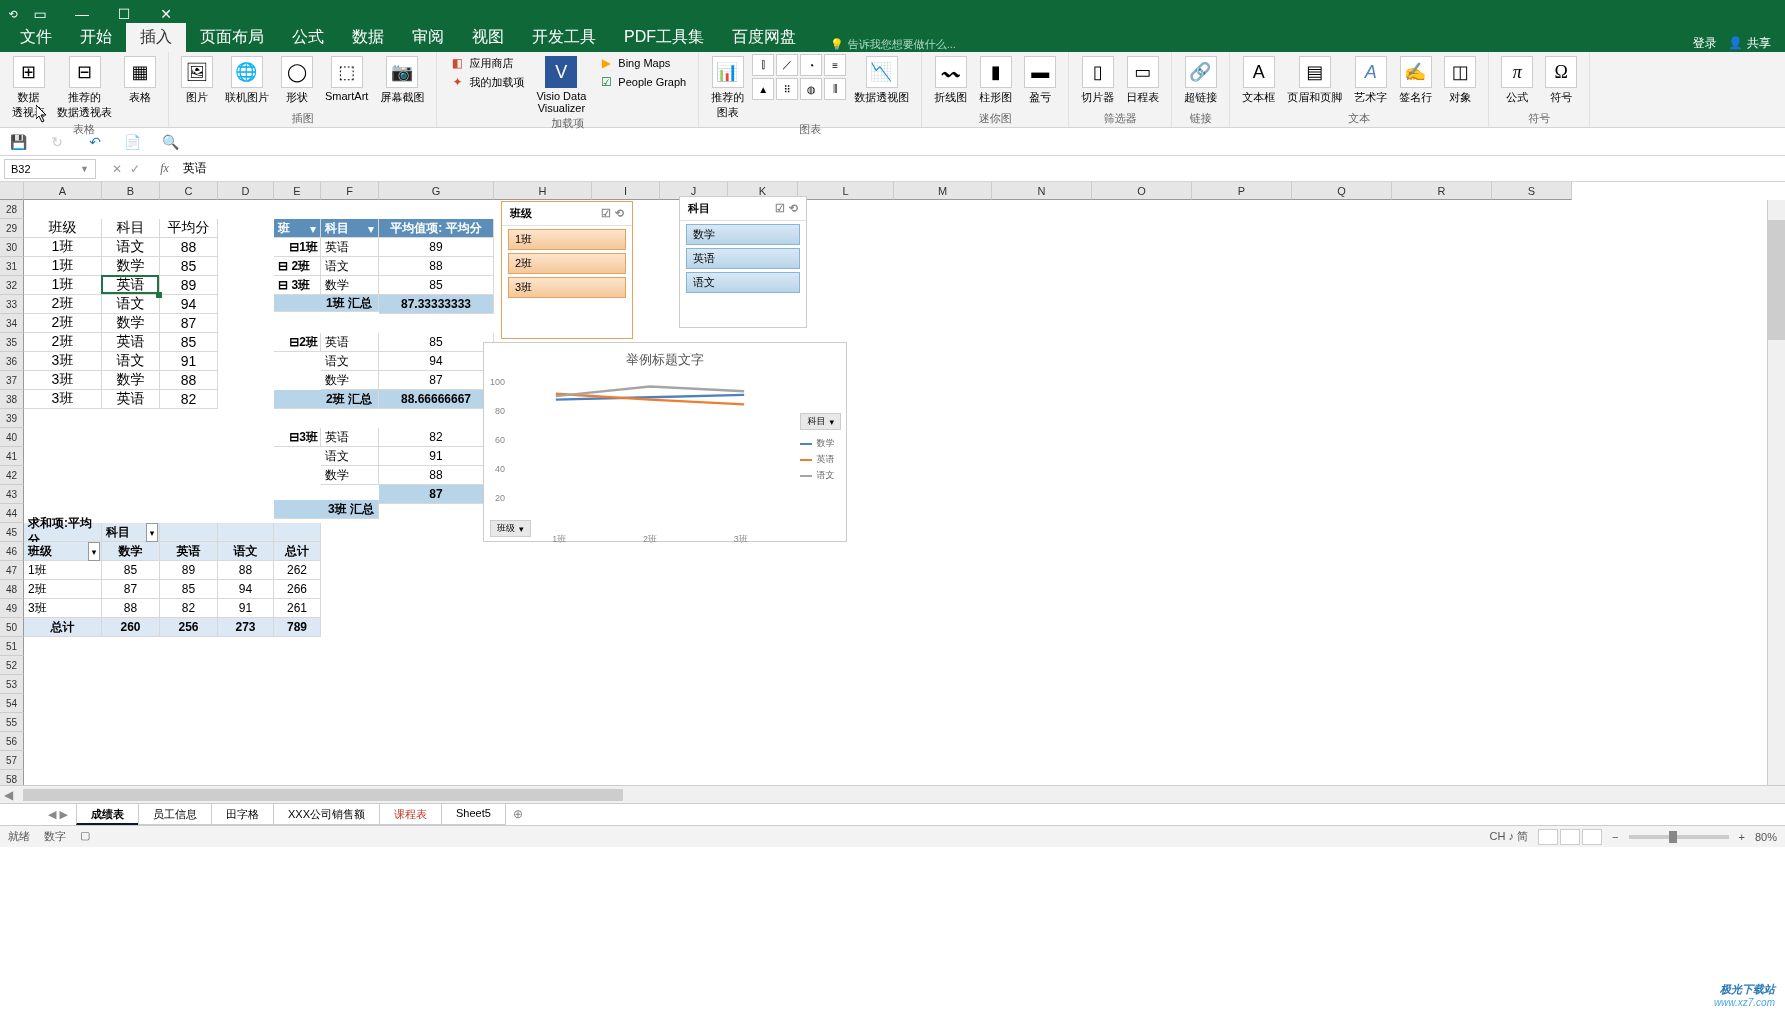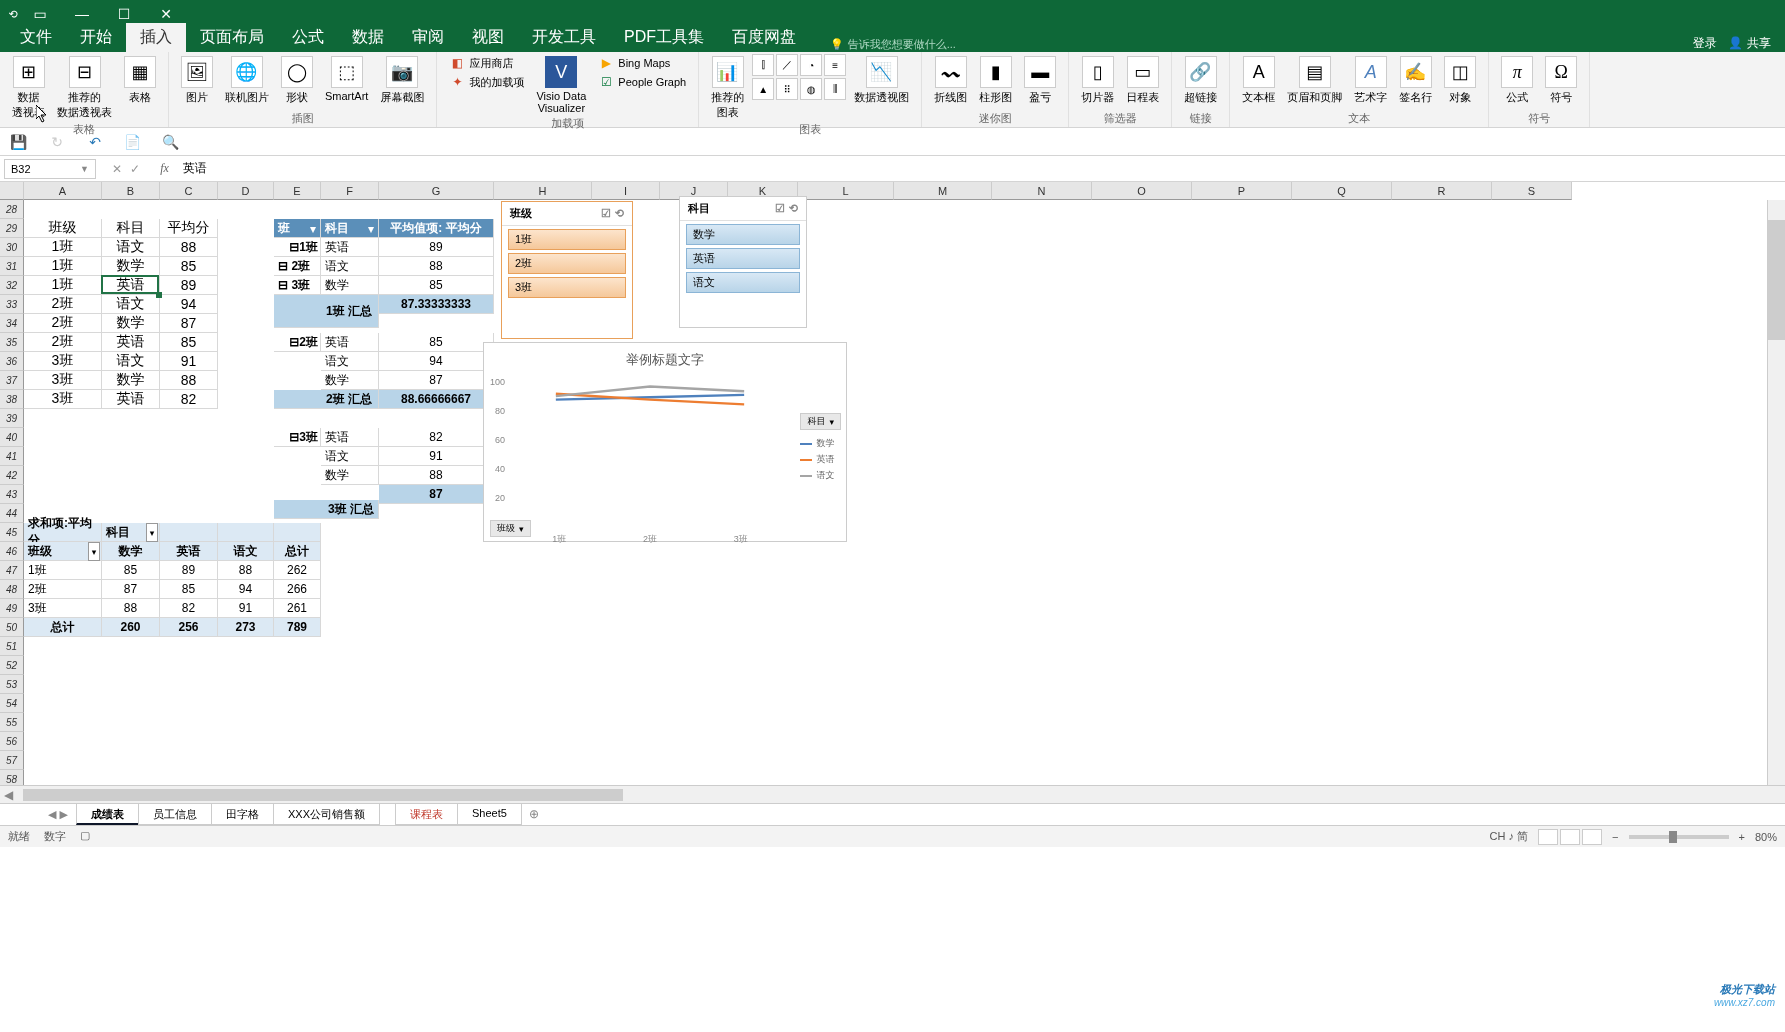--- a/index.html
+++ b/index.html
@@ -43,21 +43,21 @@
 .fx-btns { display: flex; gap: 8px; padding: 0 12px; color: #999; }
 .fx-label { font-style: italic; font-family: serif; color: #666; margin: 0 8px; }
 .formula-input { flex: 1; padding: 0 6px; font-size: 12px; }
 
 
 .grid-area { position: relative; height: 621px; overflow: hidden; background: #fff; }
 .corner-box { position: absolute; left: 0; top: 0; width: 24px; height: 18px; background: #e6e6e6; border-right: 1px solid #ccc; border-bottom: 1px solid #999; }
 .col-headers { position: absolute; left: 24px; top: 0; height: 18px; display: flex; }
 .col-header { border-right: 1px solid #ccc; border-bottom: 1px solid #999; background: #e6e6e6; display: flex; align-items: center; justify-content: center; font-size: 11px; color: #333; }
 .row-headers { position: absolute; left: 0; top: 18px; width: 24px; }
-.row-header { border-right: 1px solid #999; border-bottom: 1px solid #ccc; background: #e6e6e6; display: flex; align-items: center; justify-content: center; font-size: 10px; color: #333; height: 19px; font-style: italic; }
+.row-header { border-right: 1px solid #999; border-bottom: 1px solid #ccc; background: #e6e6e6; display: flex; align-items: center; justify-content: center; font-size: 10px; color: #333; height: 19px; }
 
 .cells { position: absolute; left: 24px; top: 18px; }
 .cell { position: absolute; border-right: 1px solid #d8d8d8; border-bottom: 1px solid #d8d8d8; display: flex; align-items: center; justify-content: center; font-size: 12px; padding: 0 4px; }
 .cell.left { justify-content: flex-start; }
 .cell.right { justify-content: flex-end; }
 .cell.bold { font-weight: bold; }
 
 .selected-cell-border { position: absolute; border: 2px solid #217346; pointer-events: none; }
 .fill-handle { position: absolute; width: 6px; height: 6px; background: #217346; }
 
@@ -89,21 +89,21 @@
 
 .hscroll { position: absolute; left: 0; right: 0; bottom: 0; height: 18px; background: #f0f0f0; border-top: 1px solid #ccc; display: flex; align-items: center; }
 .vscroll { position: absolute; right: 0; top: 18px; bottom: 18px; width: 18px; background: #f0f0f0; border-left: 1px solid #ccc; }
 .scroll-thumb { background: #cdcdcd; }
 
 
 .sheet-tabs { height: 22px; background: #fff; border-top: 1px solid #ccc; display: flex; align-items: stretch; padding-left: 40px; }
 .sheet-nav { display: flex; align-items: center; gap: 4px; padding: 0 8px; color: #888; font-size: 11px; }
 .sheet-tab { padding: 3px 14px; border: 1px solid #ccc; border-top: none; font-size: 11px; background: #fff; margin-right: -1px; cursor: pointer; }
 .sheet-tab.active { background: #fff; border-bottom: 2px solid #0f172a; font-weight: bold; }
-.sheet-tab.red { color: #c0392b; margin-left: 16px; }
+.sheet-tab.red { color: #c0392b; }
 .sheet-add { padding: 3px 8px; color: #888; }
 
 
 .statusbar { height: 22px; background: #f3f3f3; border-top: 1px solid #ccc; display: flex; align-items: center; padding: 0 8px; font-size: 11px; color: #555; justify-content: space-between; }
 .status-right { display: flex; align-items: center; gap: 10px; }
 .view-btns { display: flex; gap: 2px; }
 .view-btn { width: 20px; height: 16px; border: 1px solid #ccc; background: #fff; }
 .zoom-slider { width: 100px; height: 4px; background: #ccc; position: relative; }
 .zoom-thumb { position: absolute; width: 8px; height: 12px; background: #888; top: -4px; left: 40%; }
 
@@ -455,21 +455,21 @@
       <div class="cell bold left" style="left: 250px; top: 38px; width: 47px; height: 19px; background: rgb(255, 255, 255);">⊟ 1班</div>
       <div class="cell bold left" style="left: 250px; top: 57px; width: 47px; height: 19px; background: rgb(255, 255, 255);">⊟ 2班</div>
       <div class="cell bold left" style="left: 250px; top: 76px; width: 47px; height: 19px; background: rgb(255, 255, 255);">⊟ 3班</div>
       <div class="cell bold right" style="left: 250px; top: 38px; width: 47px; height: 19px; background: rgb(255, 255, 255); justify-content: flex-end; padding-right: 2px;">⊟1班</div>
       <div class="cell left" style="left: 297px; top: 38px; width: 58px; height: 19px;">英语</div>
       <div class="cell" style="left: 355px; top: 38px; width: 115px; height: 19px;">89</div>
       <div class="cell left" style="left: 297px; top: 57px; width: 58px; height: 19px;">语文</div>
       <div class="cell" style="left: 355px; top: 57px; width: 115px; height: 19px;">88</div>
       <div class="cell left" style="left: 297px; top: 76px; width: 58px; height: 19px;">数学</div>
       <div class="cell" style="left: 355px; top: 76px; width: 115px; height: 19px;">85</div>
-      <div class="cell pivot-sub-blue bold" style="left: 250px; top: 95px; width: 105px; height: 33px; justify-content: flex-end; padding-right: 6px;">1班 汇总</div>
+      <div class="cell pivot-sub-blue bold" style="left: 250px; top: 95px; width: 105px; height: 17px; justify-content: flex-end; padding-right: 6px;">1班 汇总</div>
       <div class="cell pivot-sub-blue bold" style="left: 355px; top: 95px; width: 115px; height: 19px;">87.33333333</div>
       <div class="cell bold right" style="left: 250px; top: 133px; width: 47px; height: 19px; background: rgb(255, 255, 255); justify-content: flex-end; padding-right: 2px;">⊟2班</div>
       <div class="cell left" style="left: 297px; top: 133px; width: 58px; height: 19px;">英语</div>
       <div class="cell" style="left: 355px; top: 133px; width: 115px; height: 19px;">85</div>
       <div class="cell left" style="left: 297px; top: 152px; width: 58px; height: 19px;">语文</div>
       <div class="cell" style="left: 355px; top: 152px; width: 115px; height: 19px;">94</div>
       <div class="cell left" style="left: 297px; top: 171px; width: 58px; height: 19px;">数学</div>
       <div class="cell" style="left: 355px; top: 171px; width: 115px; height: 19px;">87</div>
       <div class="cell pivot-sub-blue bold" style="left: 250px; top: 190px; width: 105px; height: 19px; justify-content: flex-end; padding-right: 6px;">2班 汇总</div>
       <div class="cell pivot-sub-blue bold" style="left: 355px; top: 190px; width: 115px; height: 19px;">88.66666667</div>

